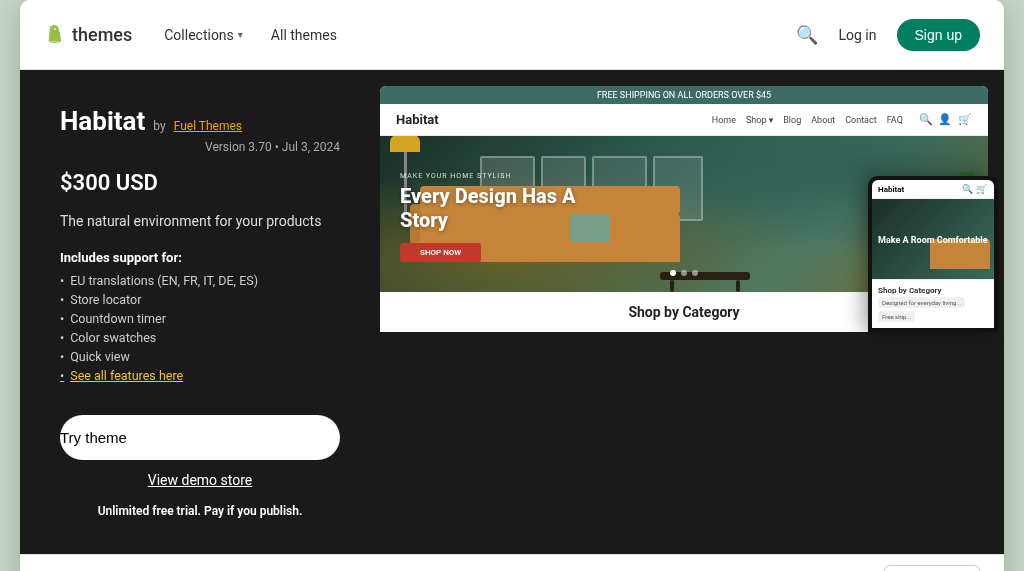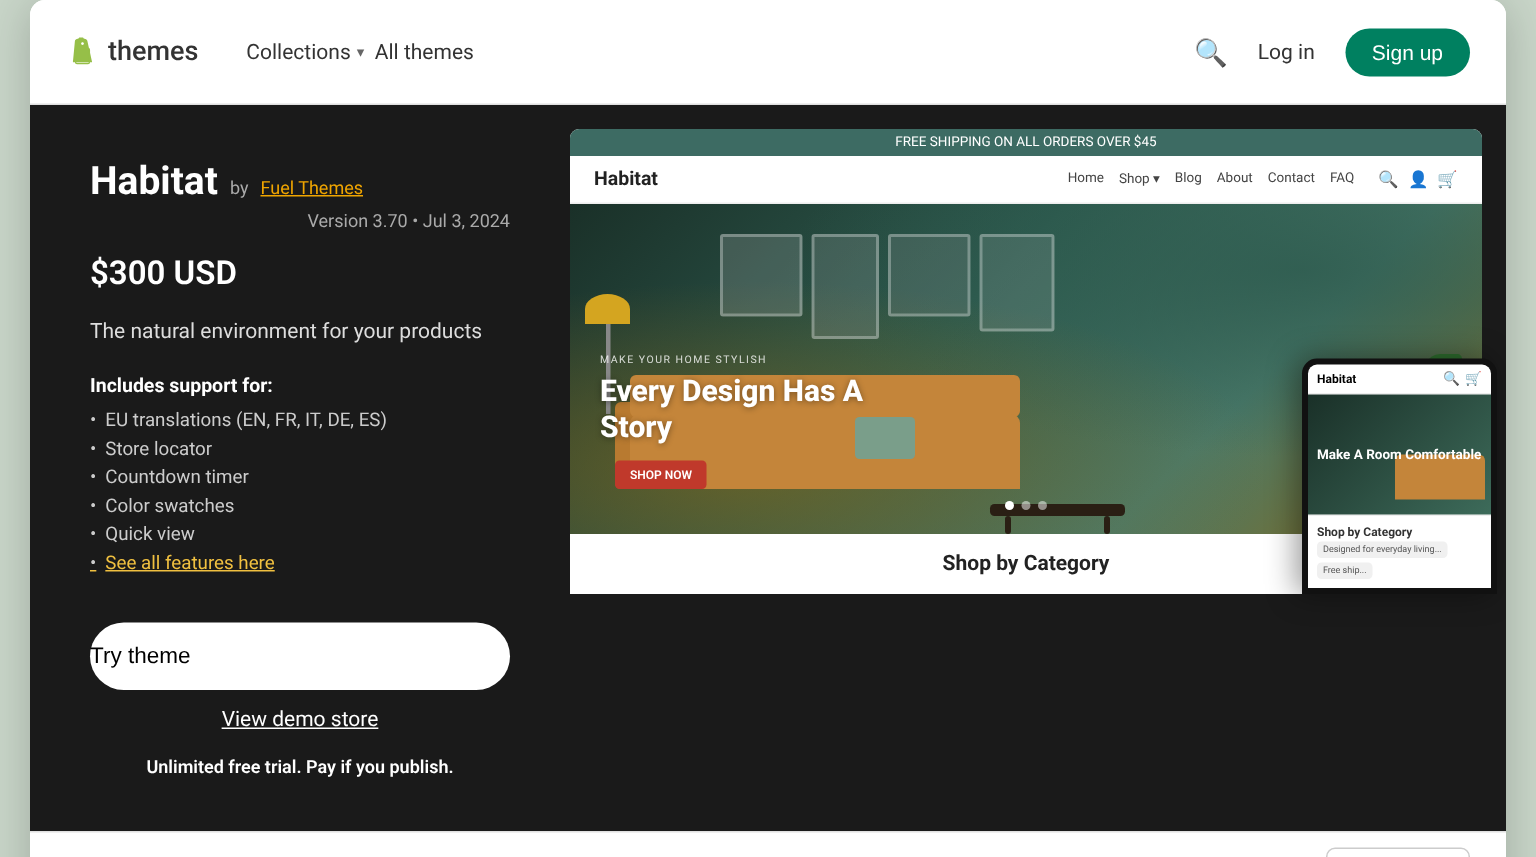--- a/index.html
+++ b/index.html
@@ -38,21 +38,21 @@
       height: 22px;
     }
     .logo-text {
       font-size: 18px;
       font-weight: 500;
       color: #333;
     }
     .nav-links {
       display: flex;
       align-items: flex-end;
-      gap: 7px;
+      gap: 28px;
       flex: 1;
     }
     .nav-link {
       font-size: 14px;
       color: #333;
       cursor: pointer;
       display: flex;
       align-items: center;
       gap: 4px;
     }
@@ -244,21 +244,21 @@
     }
     .store-icons {
       display: flex;
       gap: 6px;
       font-size: 11px;
       color: #444;
     }
     
     .hero-area {
       position: relative;
-      height: 220px;
+      height: 156px;
       background: linear-gradient(135deg, #2d5a4e 0%, #1a3d35 30%, #3d6b5a 60%, #8b6914 100%);
       overflow: hidden;
     }
     .hero-bg-overlay {
       position: absolute;
       inset: 0;
       background: 
         radial-gradient(ellipse at 20% 80%, rgba(139, 105, 20, 0.6) 0%, transparent 50%),
         radial-gradient(ellipse at 80% 20%, rgba(45, 90, 78, 0.8) 0%, transparent 50%),
         linear-gradient(135deg, #1a3028 0%, #2d5a4e 40%, #4a7a6a 70%, #8b6914 100%);
@@ -396,26 +396,26 @@
     .hero-heading {
       font-size: 20px;
       font-weight: 800;
       color: #fff;
       line-height: 1.2;
       text-shadow: 0 1px 4px rgba(0,0,0,0.4);
     }
     .shop-now-btn {
       position: absolute;
       bottom: 30px;
-      left: 30px;
+      left: 20px;
       background: #c0392b;
       color: #fff;
       font-size: 8px;
       font-weight: 600;
-      padding: 5px 10px;
+      padding: 5px 20px;
       border-radius: 3px;
       text-transform: uppercase;
     }
     
     .slider-dots {
       position: absolute;
       bottom: 16px;
       left: 50%;
       transform: translateX(-50%);
       display: flex;

